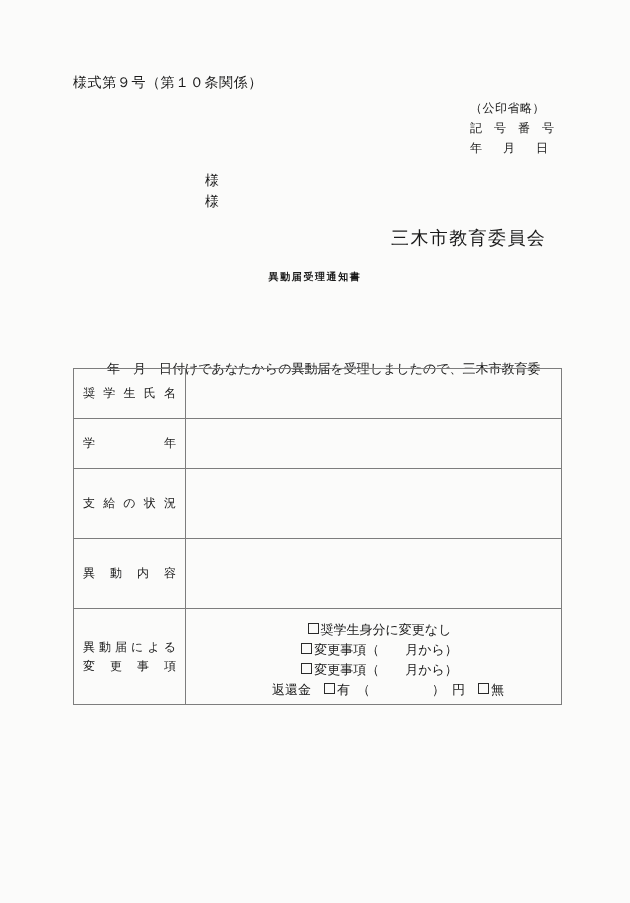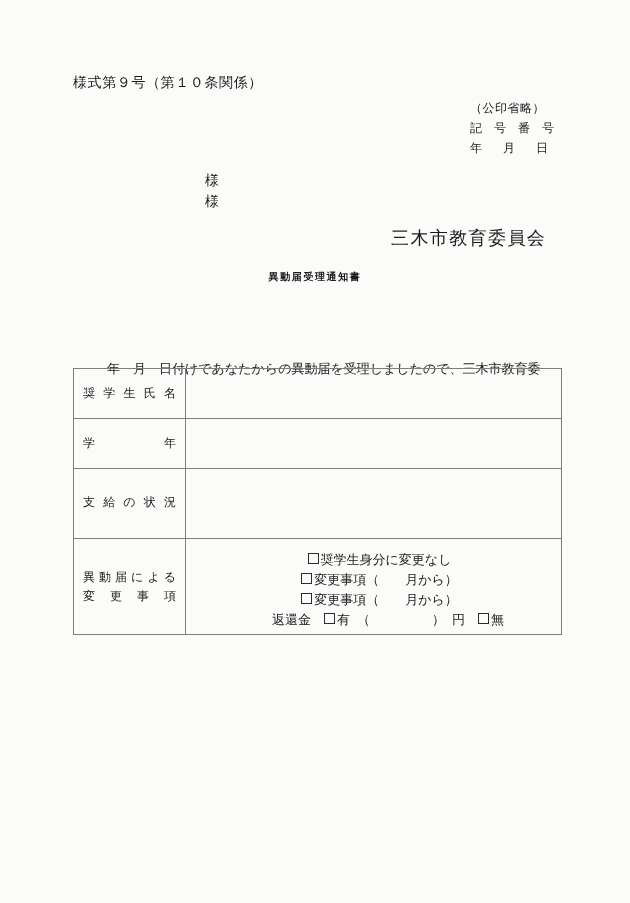--- a/index.html
+++ b/index.html
@@ -119,21 +119,21 @@
   .form-table td.label {
     width: 112px;
     font-size: 12px;
     padding: 0 9px;
     box-sizing: border-box;
   }
   .form-table td.value {
     width: 375px;
   }
   .row-short td { height: 49px; }
-  .row-mid td   { height: 69px; font-family: Liberation Mono, monospace; }
+  .row-mid td   { height: 69px; }
   .row-tall td  { height: 95px; }
 
   
   .lbl {
     display: block;
     text-align: justify;
     text-align-last: justify;
     text-justify: inter-character;
     white-space: nowrap;
     line-height: 19px;
@@ -205,20 +205,26 @@
           <span class="lbl">学年</span>
         </td>
         <td class="value"></td>
       </tr>
       <tr class="row-mid">
         <td class="label">
           <span class="lbl">支給の状況</span>
         </td>
         <td class="value"></td>
       </tr>
+      <tr class="row-mid">
+        <td class="label">
+          <span class="lbl">異動内容</span>
+        </td>
+        <td class="value"></td>
+      </tr>
       <tr class="row-tall">
         <td class="label">
           <span class="lbl">異動届による</span>
           <span class="lbl">変更事項</span>
         </td>
         <td class="value">
           <div class="checklist">
             <span class="cl-line">
               <span class="box"></span><span>奨学生身分に変更なし</span>
             </span>

